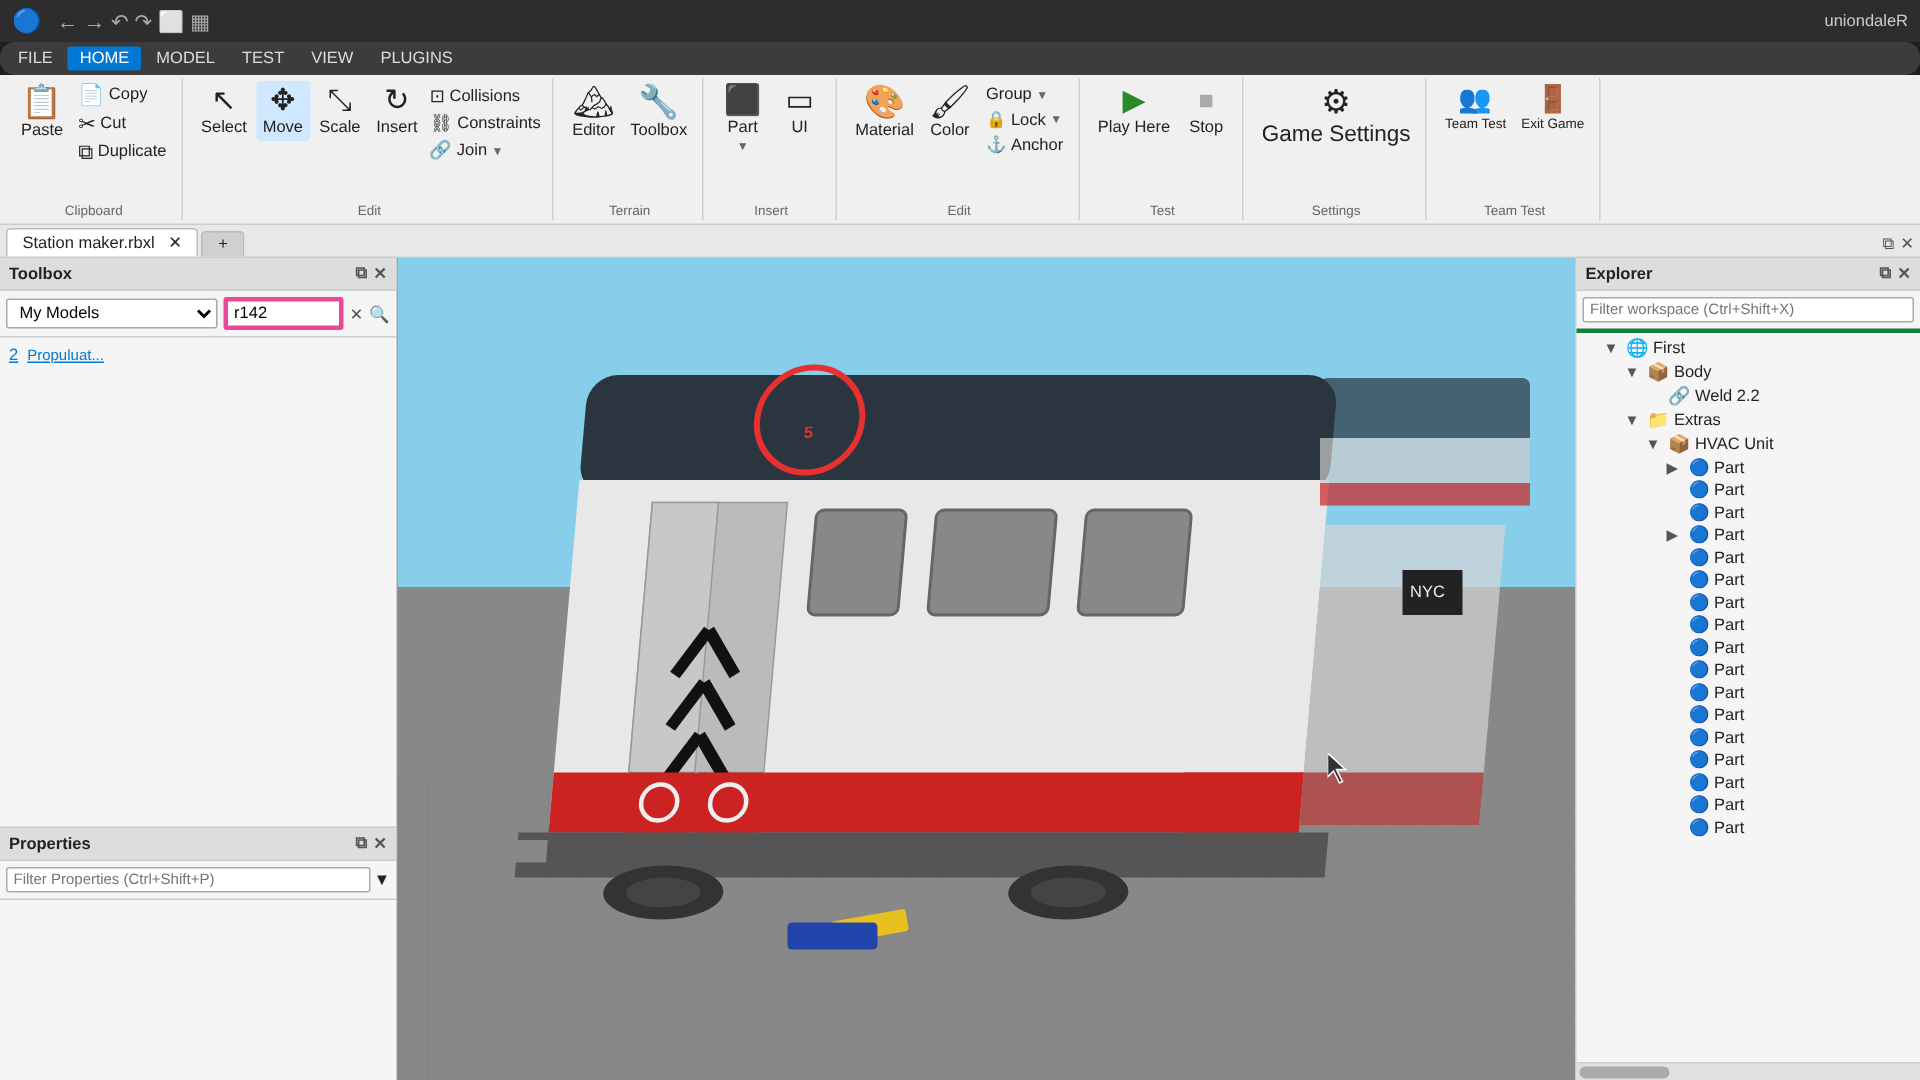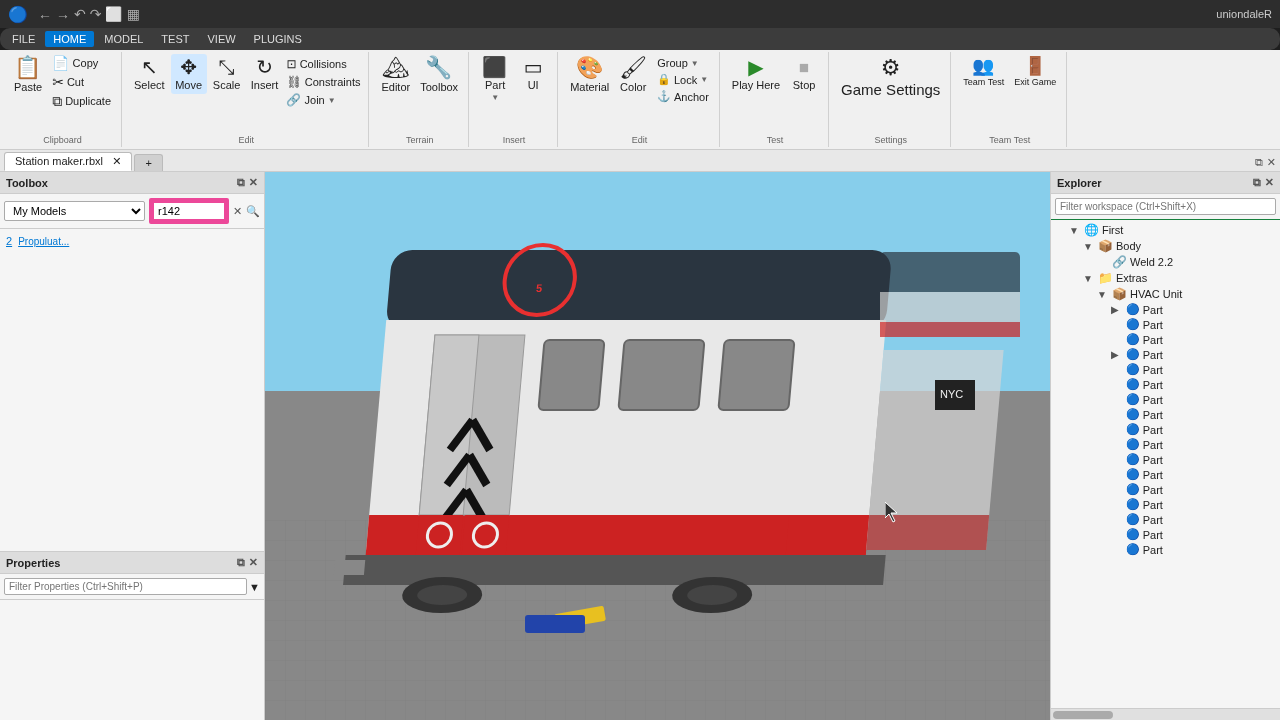--- a/index.html
+++ b/index.html
@@ -156,21 +156,21 @@
     .toolbox-dropdown {
       border: 1px solid #aaa;
       background: #fff;
       padding: 2px 4px;
       font-size: 11px;
       border-radius: 2px;
       flex: 1;
       cursor: pointer;
     }
     .toolbox-search {
-      border: 5px solid #ec4899;
+      border: 3px solid #ec4899;
       background: #fff;
       padding: 2px 4px;
       font-size: 11px;
       border-radius: 2px;
       width: 80px;
     }
     .toolbox-search-btn { cursor: pointer; color: #555; }
 
     .toolbox-content { flex: 1; overflow-y: auto; padding: 4px; }
 
@@ -258,21 +258,21 @@
     
     #right-panel {
       width: 230px;
       background: #f5f5f5;
       border-left: 1px solid #ccc;
       display: flex;
       flex-direction: column;
     }
     .explorer-filter {
       padding: 4px;
-      border-bottom: 1px solid #15803d;
+      border-bottom: 3px solid #15803d;
     }
     .explorer-filter input {
       width: 100%;
       border: 1px solid #aaa;
       padding: 2px 4px;
       font-size: 10px;
       border-radius: 2px;
       background: #fff;
     }
     .explorer-tree {

